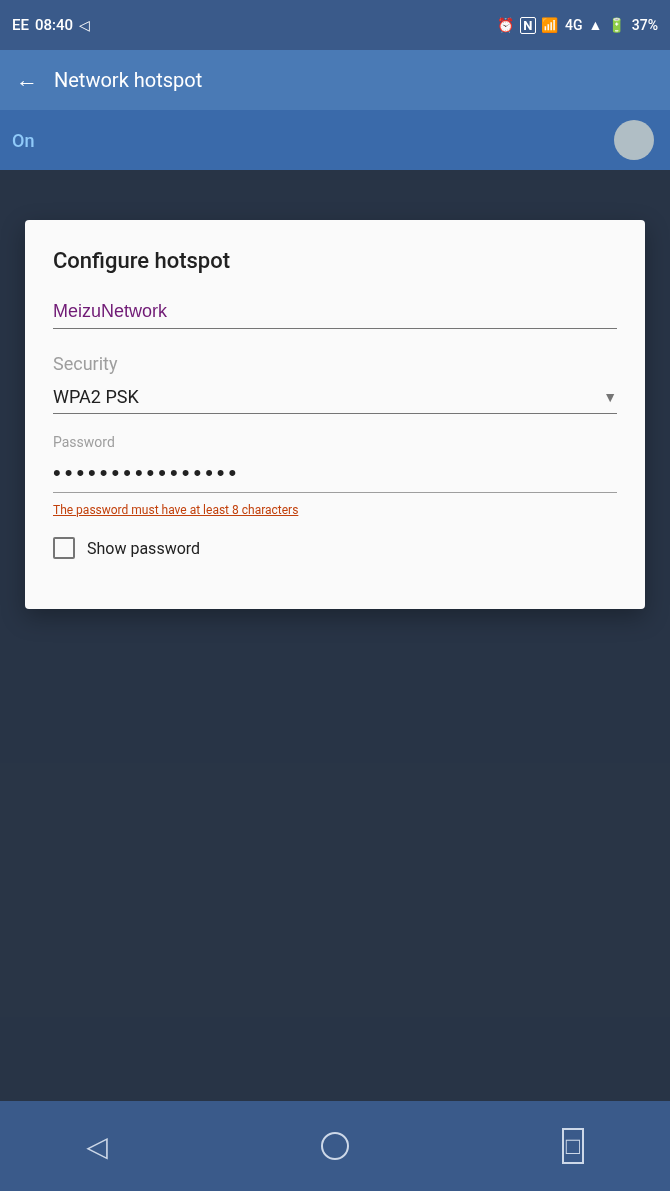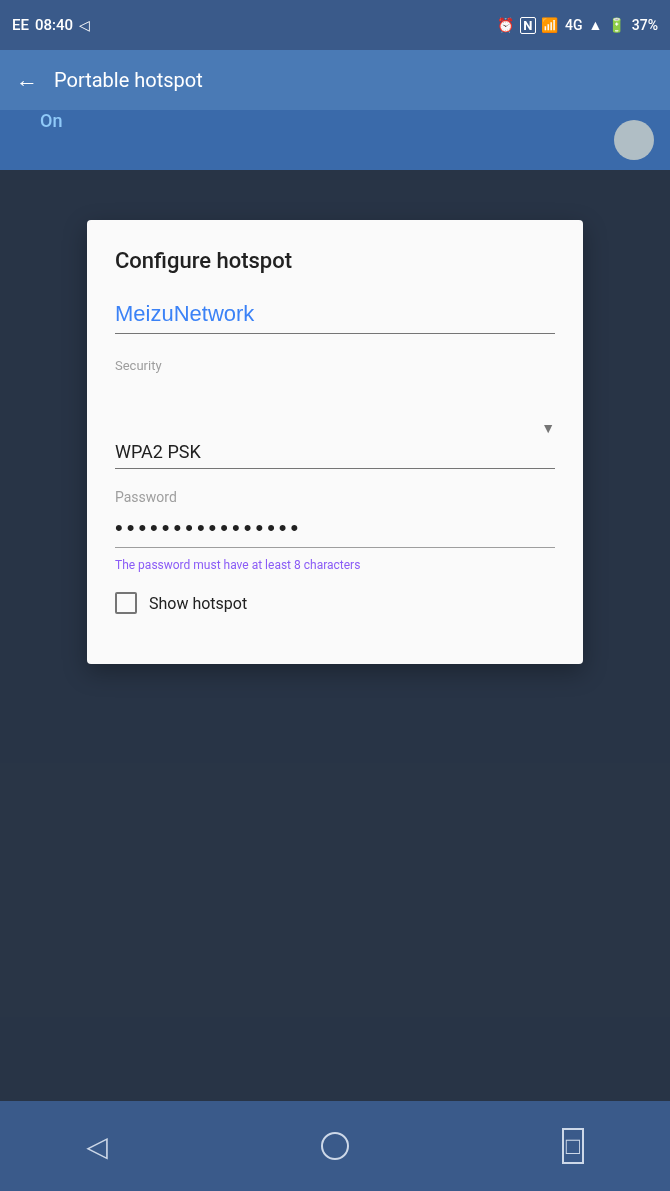--- a/index.html
+++ b/index.html
@@ -57,23 +57,23 @@
       font-weight: 400;
       color: white;
     }
 
     
     .bg-content {
       width: 100%;
       height: 60px;
       background: #3a6aaa;
       display: flex;
-      align-items: flex-start;
+      align-items: center;
       justify-content: space-between;
-      padding: 0 40px;
+      padding: 0 12px;
       position: relative;
     }
 
     .on-label {
       color: #90caf9;
       font-size: 18px;
       font-weight: 500;
     }
 
     .toggle-circle {
@@ -97,21 +97,21 @@
       display: flex;
       align-items: flex-start;
       justify-content: center;
       padding-top: 50px;
     }
 
     
     .dialog {
       background: #fafafa;
       border-radius: 4px;
-      width: 496px;
+      width: 620px;
       padding: 28px 28px 20px 28px;
       box-shadow: 0 8px 24px rgba(0,0,0,0.3);
     }
 
     .dialog-title {
       font-size: 22px;
       font-weight: 500;
       color: #212121;
       margin-bottom: 24px;
     }
@@ -120,47 +120,46 @@
       font-size: 13px;
       color: #9e9e9e;
       margin-bottom: 6px;
     }
 
     .text-input {
       width: 100%;
       border: none;
       border-bottom: 1.5px solid #757575;
       background: transparent;
-      font-size: 22px;
-      color: #3b82f6;
+      font-size: 18px;
+      color: #701a75;
       padding: 4px 0 6px 0;
       outline: none;
       margin-bottom: 24px;
     }
 
     .section-label {
-      font-size: 13px;
+      font-size: 18px;
       color: #9e9e9e;
-      margin-bottom: 20px;
+      margin-bottom: 12px;
     }
 
     .select-row {
       display: flex;
       align-items: center;
       justify-content: space-between;
       border-bottom: 1.5px solid #757575;
       padding-bottom: 6px;
       margin-bottom: 20px;
       cursor: pointer;
     }
 
     .select-value {
       font-size: 18px;
       color: #212121;
-      margin-top: 48px;
     }
 
     .dropdown-arrow {
       color: #757575;
       font-size: 14px;
     }
 
     .password-label {
       font-size: 14px;
       color: #9e9e9e;
@@ -175,22 +174,23 @@
       font-size: 22px;
       color: #212121;
       padding: 4px 0 6px 0;
       outline: none;
       letter-spacing: 4px;
       margin-bottom: 10px;
     }
 
     .password-hint {
       font-size: 12px;
-      color: #8b5cf6;
+      color: #c2410c;
       margin-bottom: 20px;
+      text-decoration: underline;
     }
 
     .checkbox-row {
       display: flex;
       align-items: center;
       gap: 12px;
       margin-bottom: 30px;
     }
 
     .checkbox {
@@ -264,21 +264,21 @@
     <span>📶</span>
     <span>4G</span>
     <span>▲</span>
     <span>🔋</span>
     <span>37%</span>
   </div>
 </div>
 
 <div class="toolbar">
   <span style="font-size:22px; cursor:pointer;">←</span>
-  <span class="toolbar-title">Portable hotspot</span>
+  <span class="toolbar-title">Network hotspot</span>
 </div>
 
 <div class="bg-content">
   <span class="on-label">On</span>
   <div class="toggle-circle"></div>
 </div>
 
 <div class="overlay">
   <div class="dialog">
     <div class="dialog-title">Configure hotspot</div>
@@ -294,21 +294,21 @@
     </div>
 
     
     <div class="password-label">Password</div>
     <input class="password-input" type="password" value="MeizuPassword123" style="">
     <div class="password-hint">The password must have at least 8 characters</div>
 
     
     <div class="checkbox-row">
       <div class="checkbox"></div>
-      <span class="checkbox-label">Show hotspot</span>
+      <span class="checkbox-label">Show password</span>
     </div>
 
     
   </div>
 </div>
 
 <div class="bottom-nav">
   <div class="nav-btn">
     <span style="color: #cdd8e8; font-size: 28px;">◁</span>
   </div>

